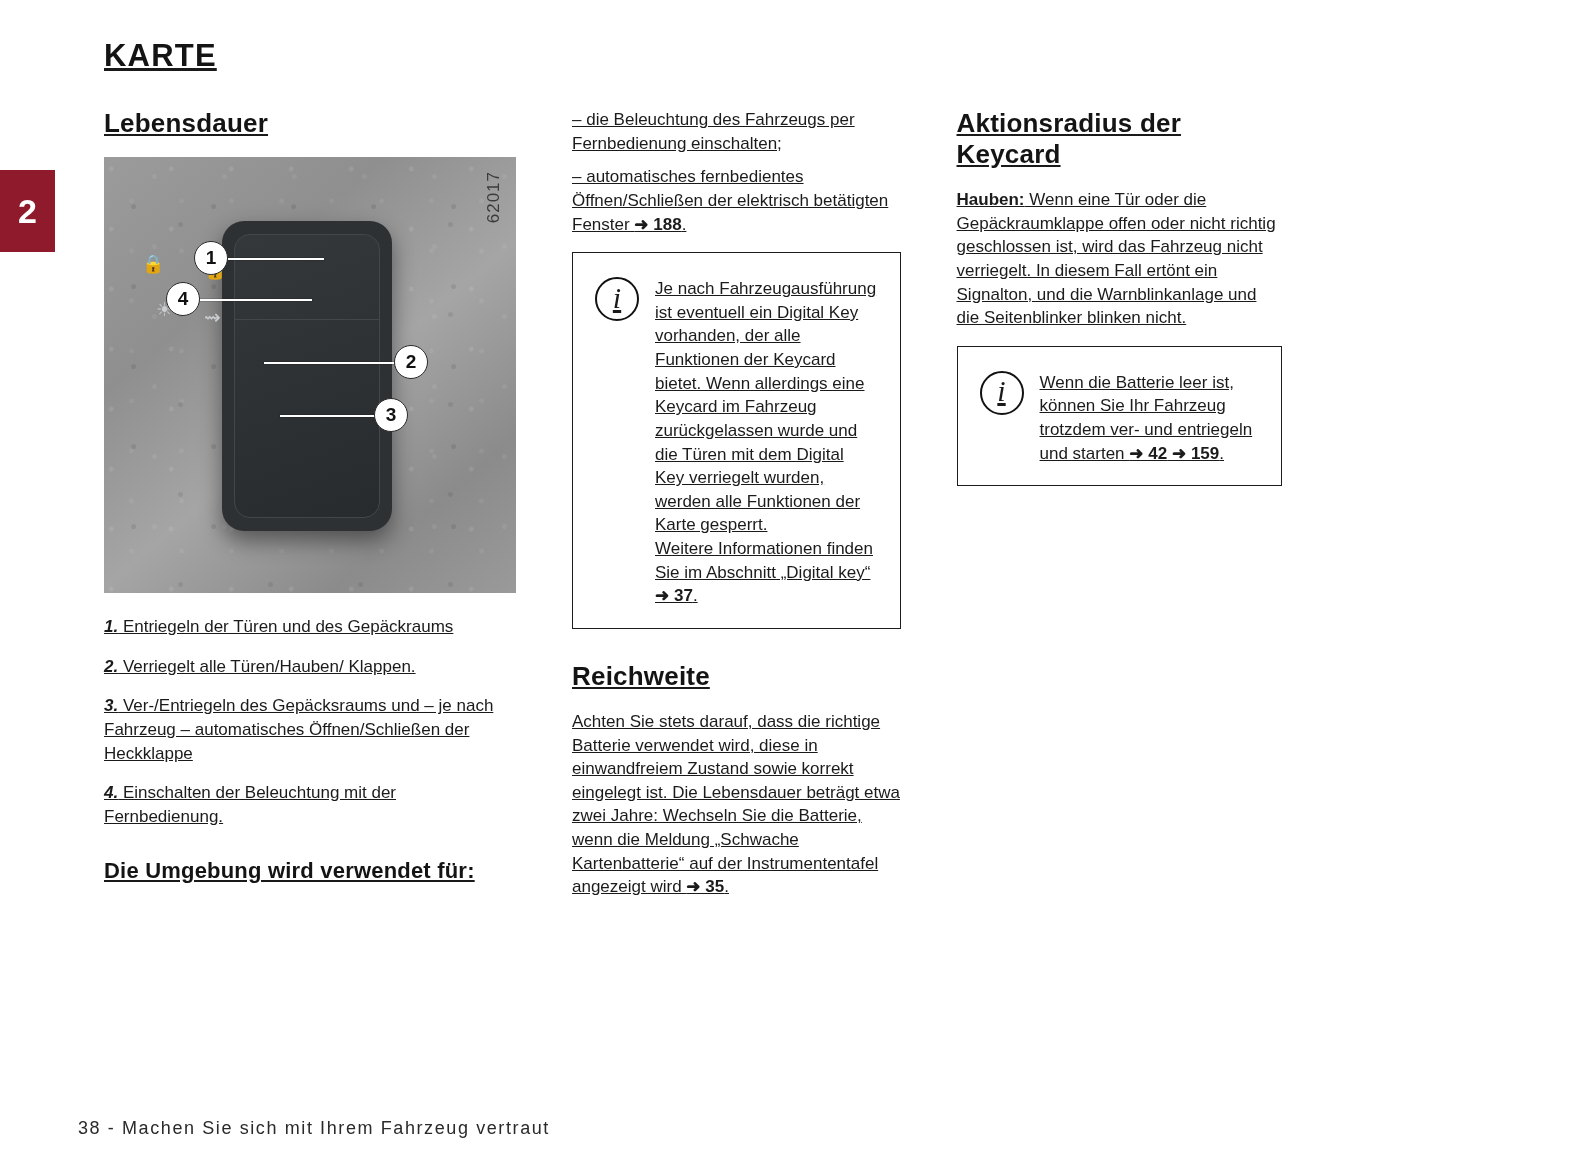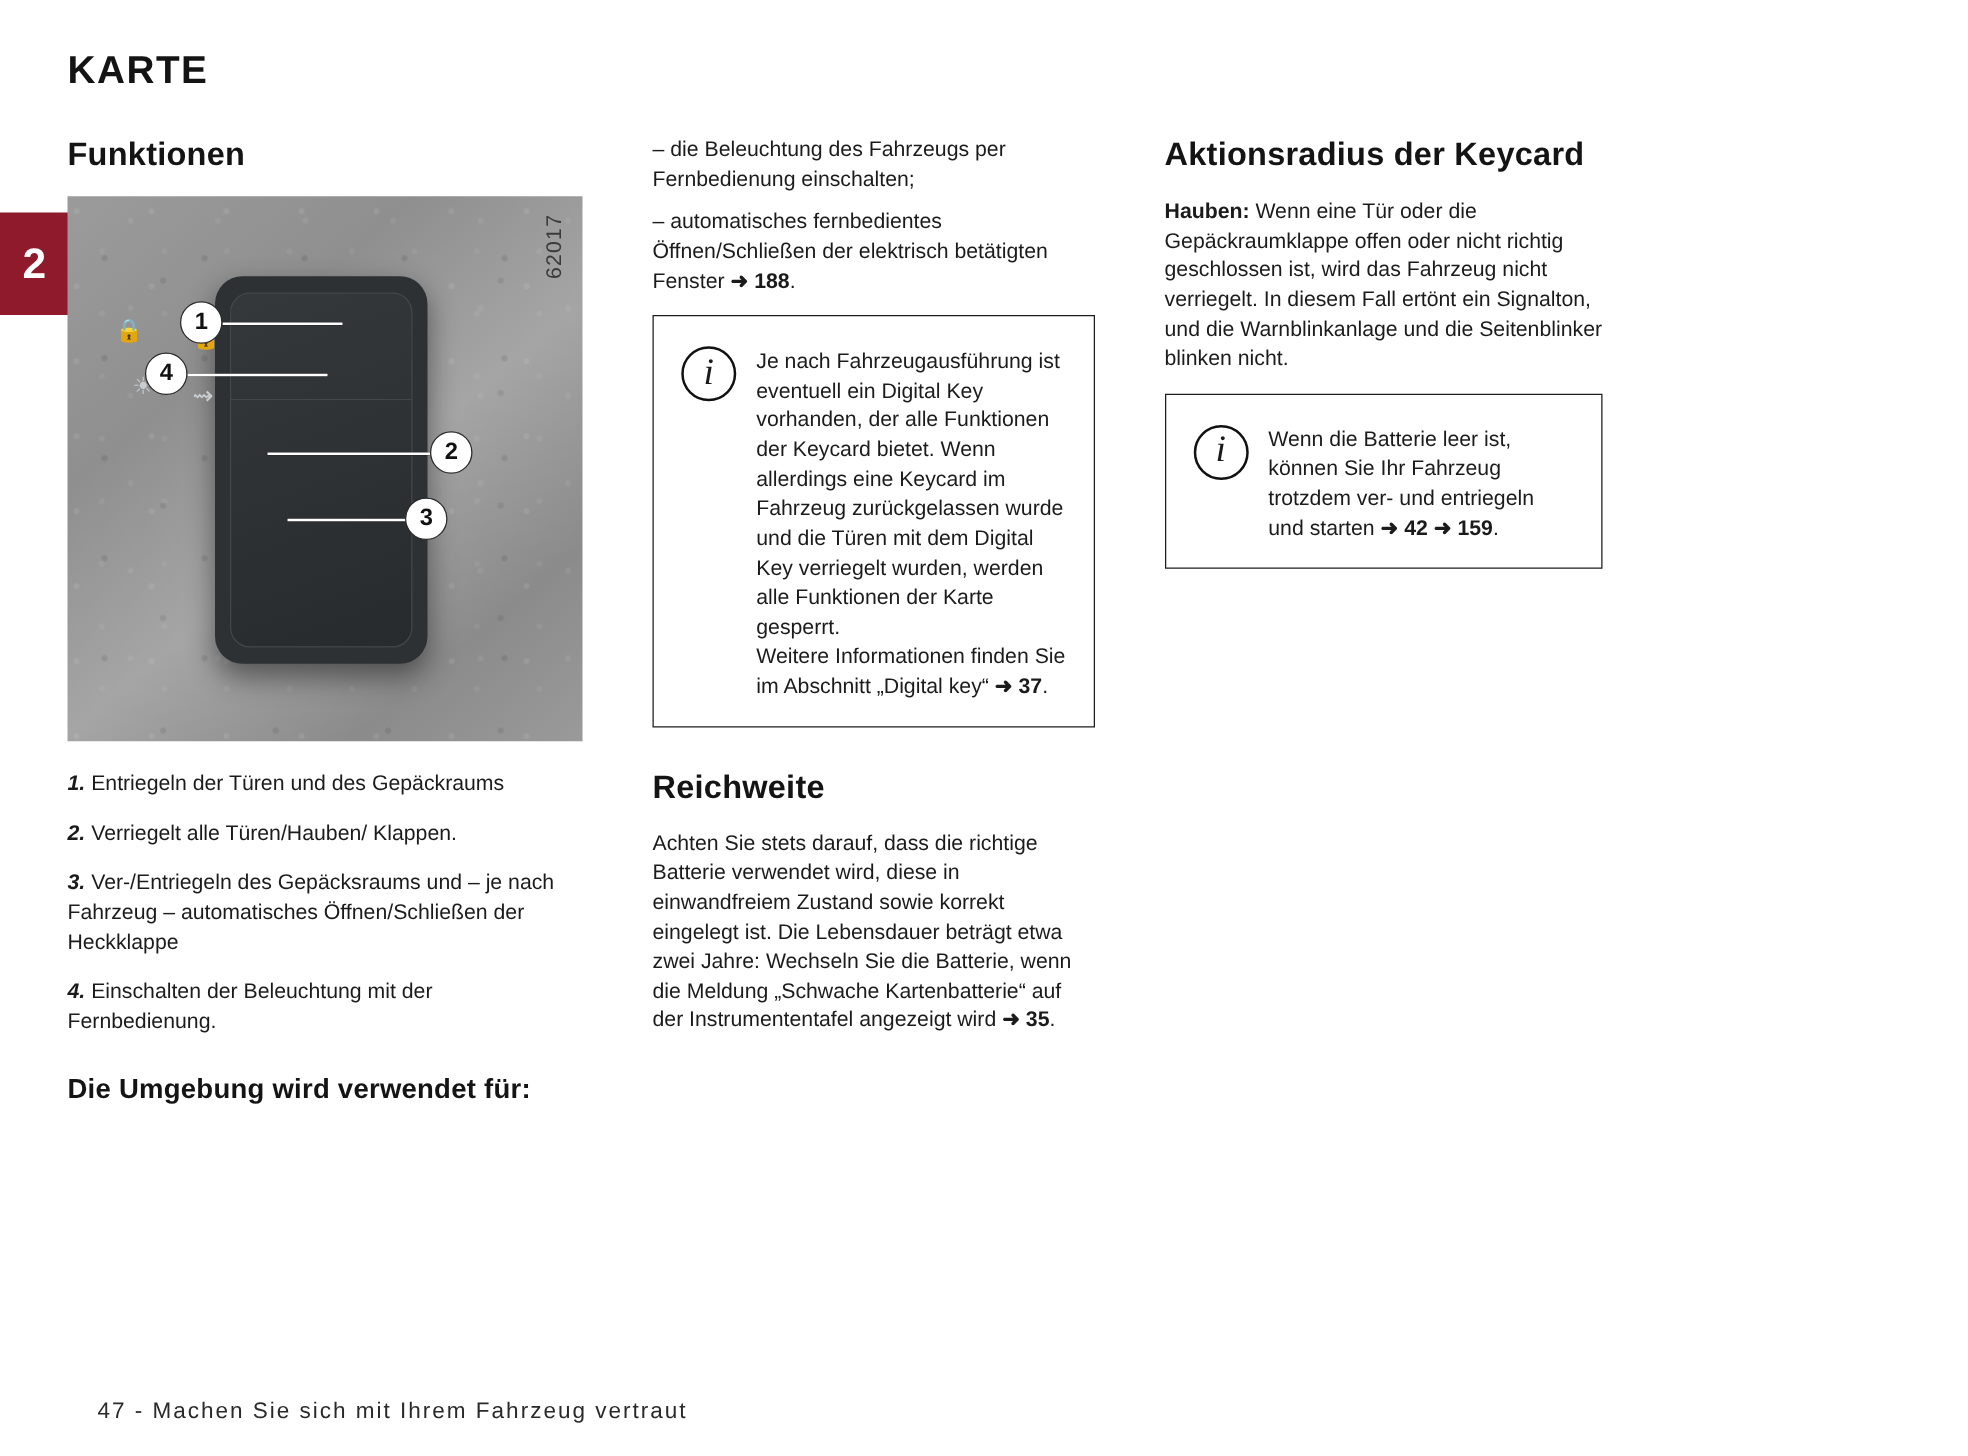--- a/index.html
+++ b/index.html
@@ -28,21 +28,22 @@
     display: flex;
     align-items: center;
     justify-content: center;
   }
 
   .page {
     position: absolute;
     left: 0; top: 0;
     width: 1360px;
     height: 1165px;
-    padding: 38px 78px 0 54px;
+    padding: 38px 78px 0 104px;
+    text-decoration: underline;
   }
 
   h1.page-title {
     margin: 0 0 0 0;
     font-size: 31px;
     letter-spacing: 1.2px;
     font-weight: bold;
     color: #141414;
   }
 
@@ -214,21 +215,21 @@
   <span>2</span>
 </div>
 
 <div class="page">
 
   <h1 class="page-title">KARTE</h1>
 
   <div class="columns">
 
     <div class="col c1">
-      <h2>Funktionen</h2>
+      <h2>Lebensdauer</h2>
 
       <div class="figure">
         <div class="grain"></div>
         <div class="fig-code">62017</div>
 
         <div class="card-outer">
           <div class="card-inner"></div>
           <div class="card-topband"></div>
         </div>
 
@@ -279,14 +280,14 @@
       <div class="infobox">
         <div class="i-icon">i</div>
         <div class="i-text">
           <p><span>Wenn die Batterie leer ist, können Sie Ihr Fahrzeug trotzdem ver- und entriegeln und starten </span><b class="arrow">➜ 42</b><b class="arrow"> ➜ 159</b><span>.</span></p>
         </div>
       </div>
     </div>
 
   </div>
 
-  <div class="footer">47 - Machen Sie sich mit Ihrem Fahrzeug vertraut</div>
+  <div class="footer">38 - Machen Sie sich mit Ihrem Fahrzeug vertraut</div>
 </div>
 
 </body></html>

